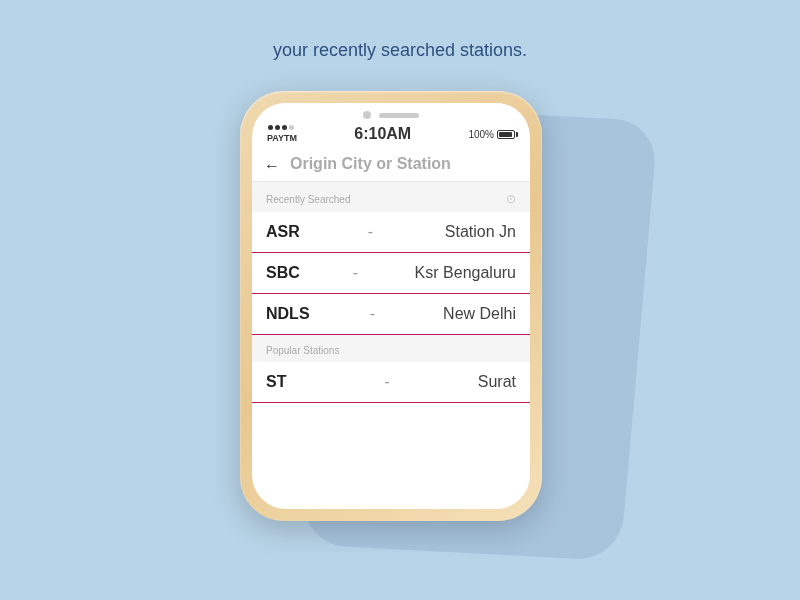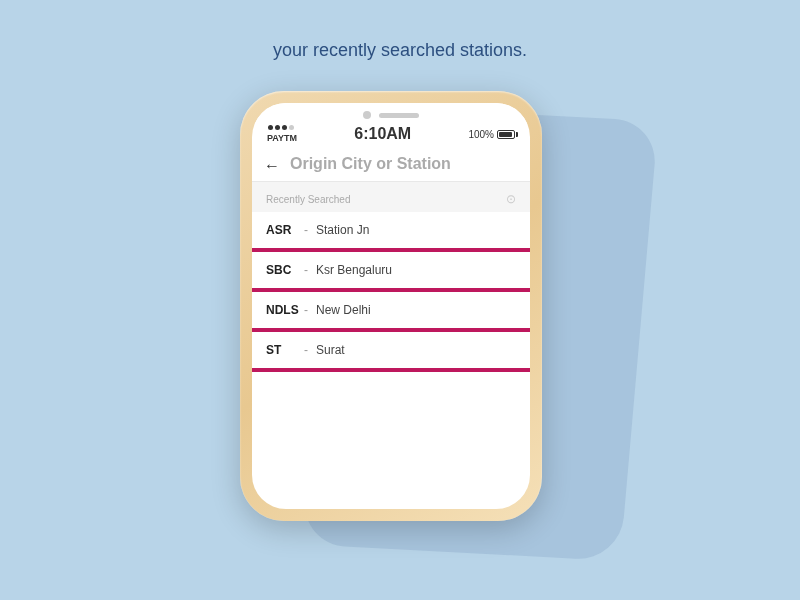--- a/index.html
+++ b/index.html
@@ -230,23 +230,24 @@
     .section-icon {
       color: #ccc;
       font-size: 12px;
     }
 
     .station-row {
       display: flex;
       align-items: center;
       padding: 11px 14px;
       background: #fff;
-      border-bottom: 4px solid #be185d;
-      font-size: 12px;
-      color: #333;
+      border-bottom: 1px solid #be185d;
+      font-size: 16px;
+      color: #333;
+      justify-content: space-between;
     }
 
     .station-code {
       font-weight: 700;
       color: #222;
       min-width: 38px;
     }
 
     .station-separator {
       color: #999;
@@ -319,20 +320,23 @@
             <span class="station-separator"> - </span>
             <span class="station-name">Ksr Bengaluru</span>
           </div>
           <div class="station-row">
             <span class="station-code">NDLS</span>
             <span class="station-separator"> - </span>
             <span class="station-name">New Delhi</span>
           </div>
         </div>
 
+        <div class="section-header">
+          <span>Popular Stations</span>
+        </div>
 
         <div>
           <div class="station-row">
             <span class="station-code">ST</span>
             <span class="station-separator"> - </span>
             <span class="station-name">Surat</span>
           </div>
         </div>
 
       </div>

